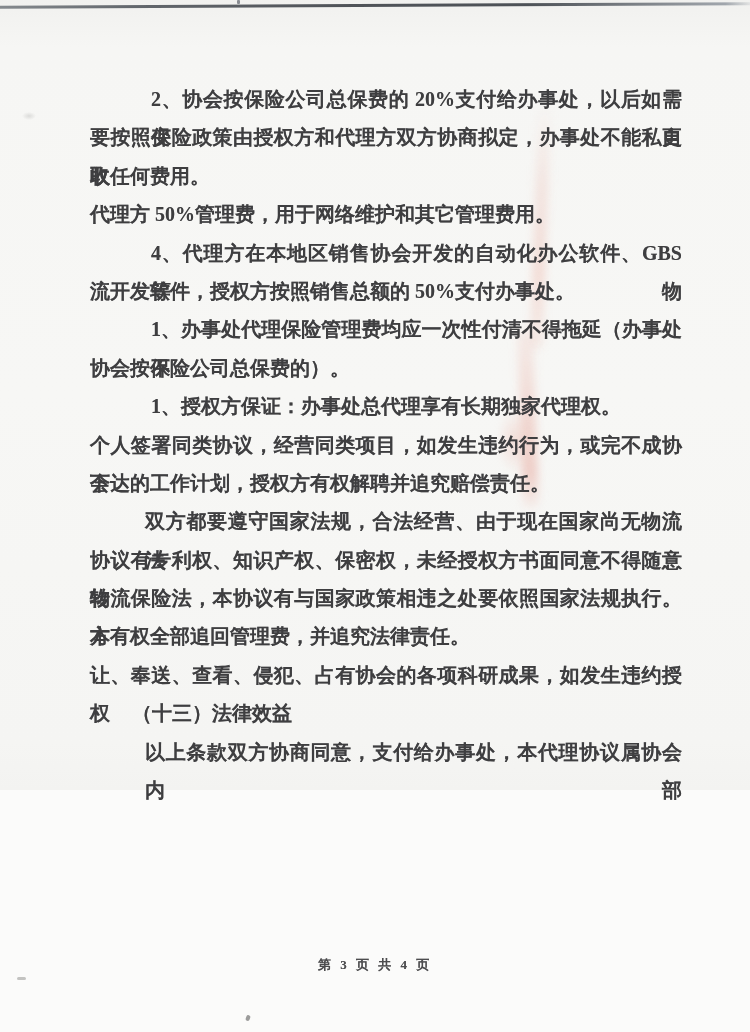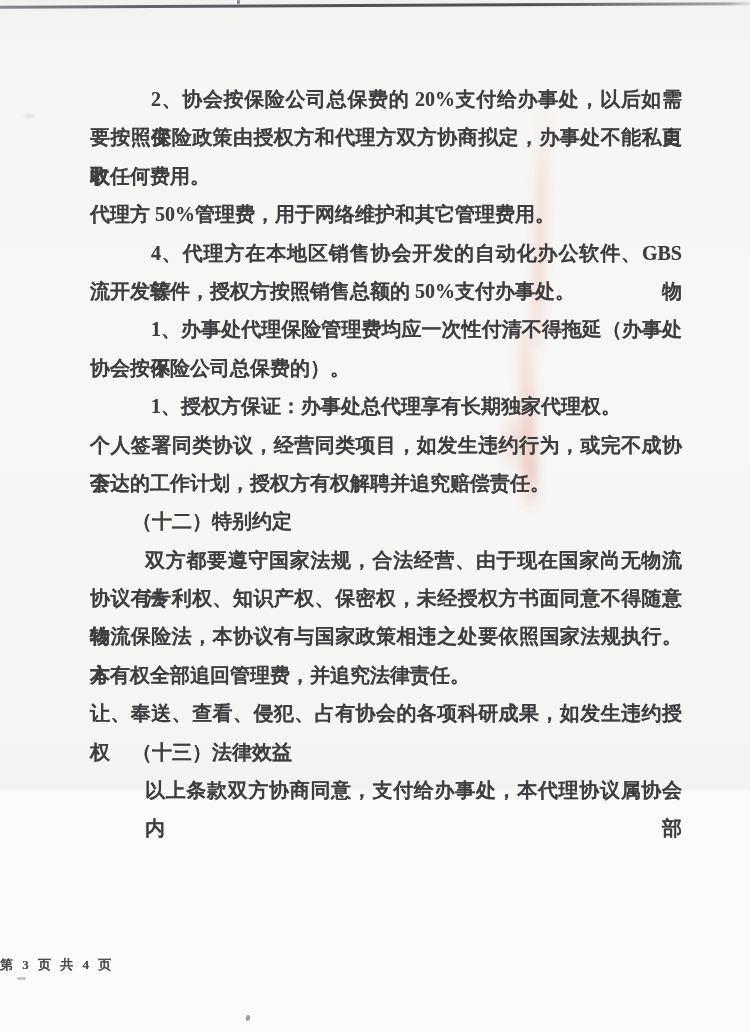--- a/index.html
+++ b/index.html
@@ -70,20 +70,21 @@
     text-align:justify;
     text-align-last:justify;
     width:100%;
     box-sizing:border-box;
   }
   .ind-num{padding-left:61px;}
   .ind-par{padding-left:55px;}
   .ind-hdr{padding-left:42px;}
   .footer{
     position:absolute;left:0;top:956px;width:750px;
+    text-align:center;
     font-size:13px;letter-spacing:3px;
     color:#4c4c4e;font-weight:600;
     text-shadow:0 0 .5px rgba(70,70,72,.5);
   }
 </style>
 </head>
 <body>
 
 <div class="page">
 
@@ -101,21 +102,20 @@
     <div class="line jfull">要按照保险政策由授权方和代理方双方协商拟定，办事处不能私自收</div>
     <div class="line">取任何费用。</div>
     <div class="line">代理方 50%管理费，用于网络维护和其它管理费用。</div>
     <div class="line ind-num jfull">4、代理方在本地区销售协会开发的自动化办公软件、GBS 等物</div>
     <div class="line">流开发软件，授权方按照销售总额的 50%支付办事处。</div>
     <div class="line ind-num jfull">1、办事处代理保险管理费均应一次性付清不得拖延（办事处不</div>
     <div class="line">协会按保险公司总保费的）。</div>
     <div class="line ind-num">1、授权方保证：办事处总代理享有长期独家代理权。</div>
     <div class="line jfull">个人签署同类协议，经营同类项目，如发生违约行为，或完不成协会</div>
     <div class="line">下达的工作计划，授权方有权解聘并追究赔偿责任。</div>
-    <div class="line ind-hdr">（十二）特别约定</div>
     <div class="line ind-par jfull">双方都要遵守国家法规，合法经营、由于现在国家尚无物流法、</div>
     <div class="line jfull">协议有专利权、知识产权、保密权，未经授权方书面同意不得随意转</div>
     <div class="line jfull">物流保险法，本协议有与国家政策相违之处要依照国家法规执行。本</div>
     <div class="line">方有权全部追回管理费，并追究法律责任。</div>
     <div class="line jfull">让、奉送、查看、侵犯、占有协会的各项科研成果，如发生违约授权</div>
     <div class="line ind-hdr">（十三）法律效益</div>
     <div class="line ind-par jfull">以上条款双方协商同意，支付给办事处，本代理协议属协会内部</div>
   </div>
 
   <div class="footer">第 3 页 共 4 页</div>

